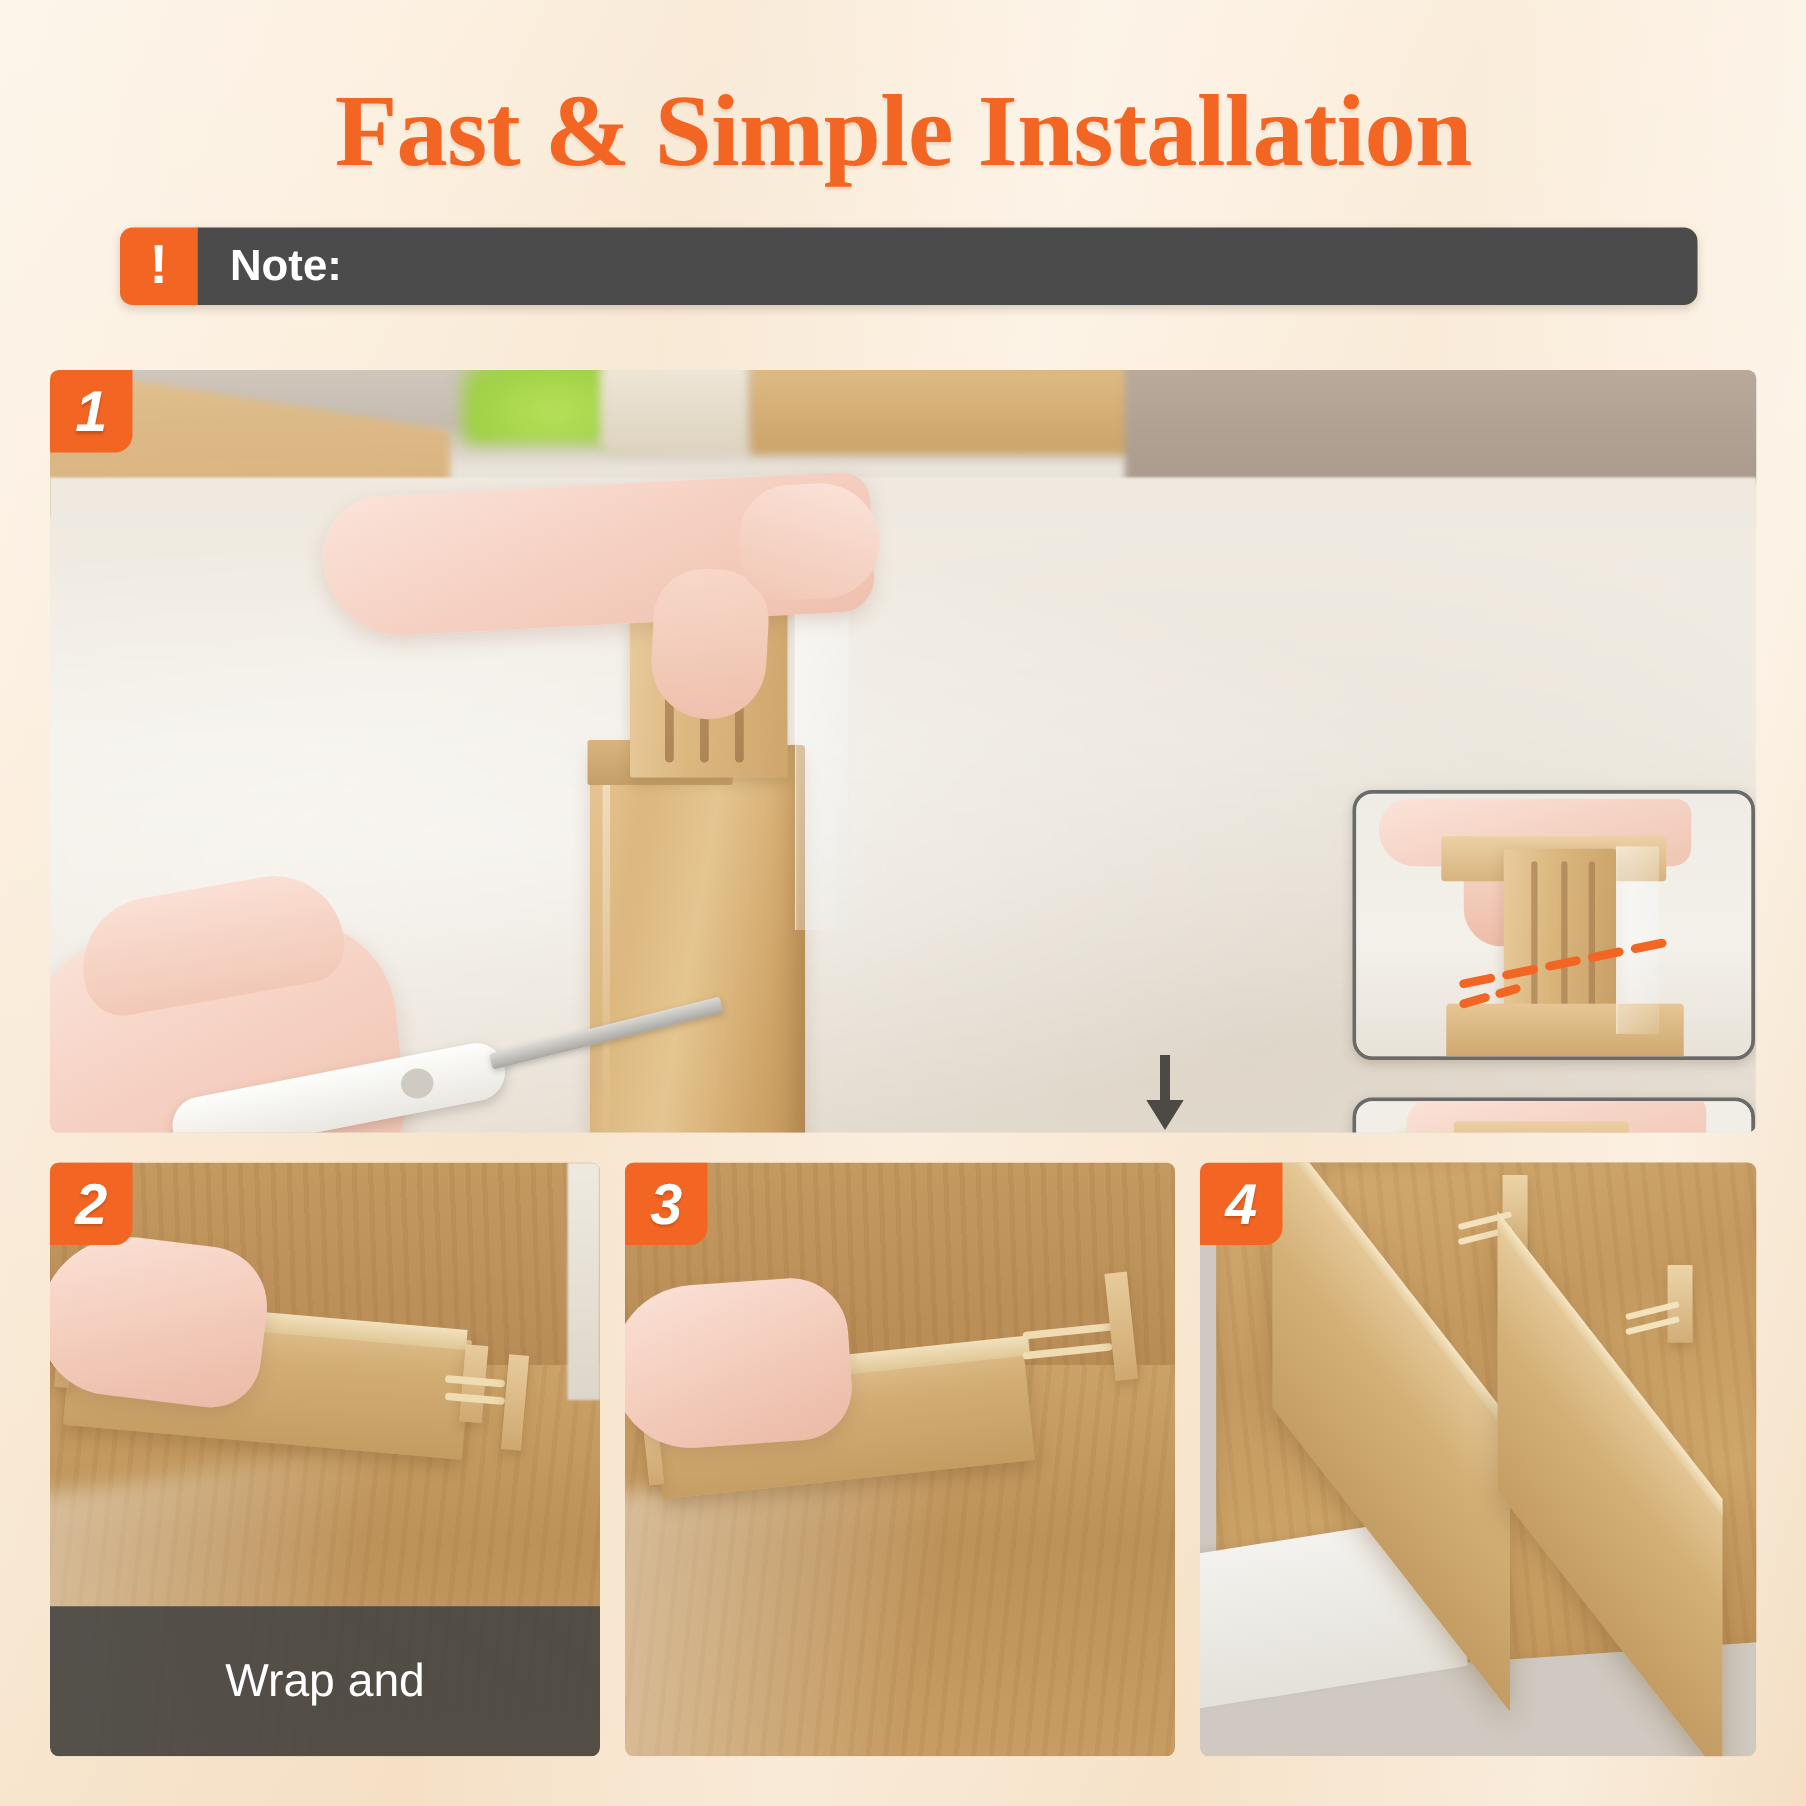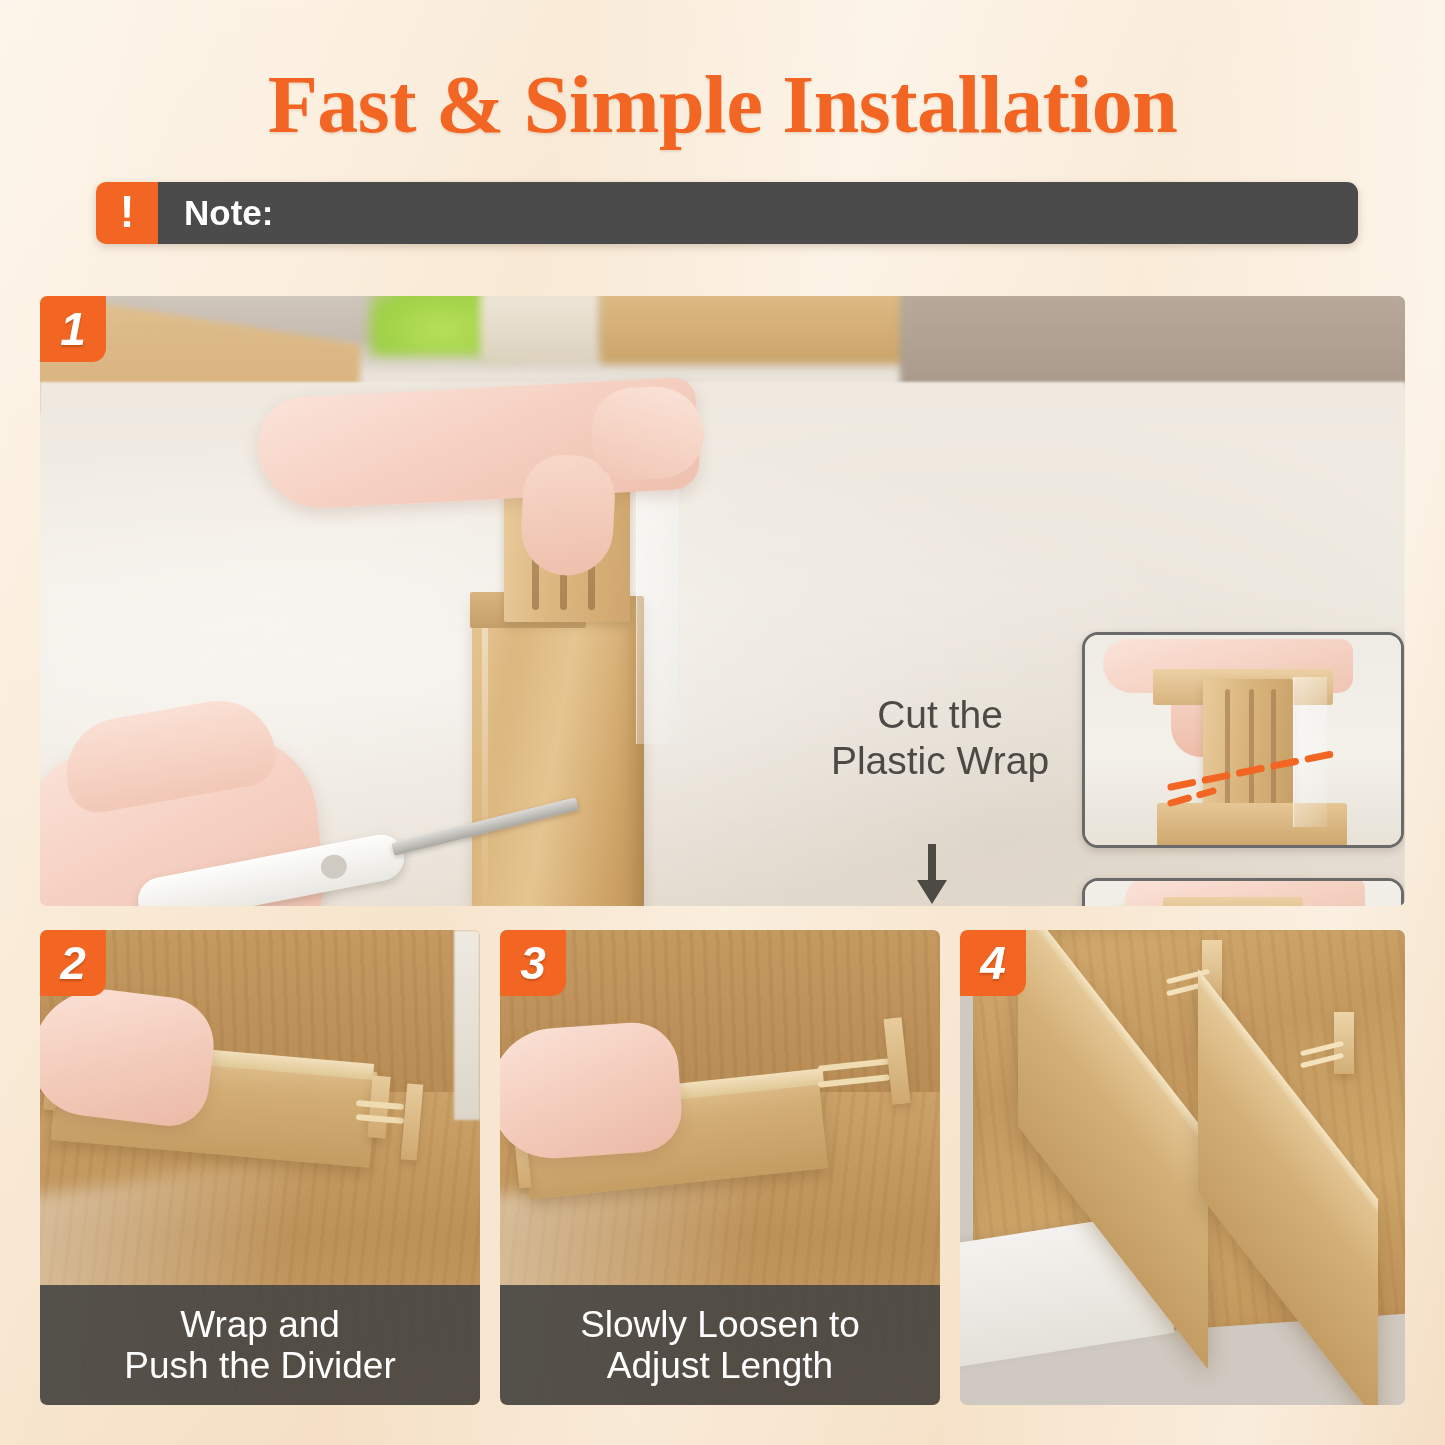--- a/index.html
+++ b/index.html
@@ -381,24 +381,20 @@
       <span class="thumb"></span>
       <span class="fing"></span>
     </div>
     <div class="hand hand-low">
       <span class="knuck"></span>
     </div>
     <div class="scissor-handle"></div>
     <div class="scissor-blade"></div>
   </div>
 
-  <div class="ov-text t1">
-    <div>Cut the</div>
-    <div>Plastic Wrap</div>
-  </div>
 
   <svg class="ov-arrow" viewBox="0 0 30 62">
     <rect x="11" y="0" width="8" height="40" fill="#4d4a46"></rect>
     <polygon points="15,60 0,36 30,36" fill="#4d4a46"></polygon>
   </svg>
 
   <div class="inset i1">
     <div class="ins-bg"></div>
     <div class="ins-hand"></div>
     <div class="ins-hand2"></div>
@@ -442,44 +438,39 @@
     <div class="div-end" style="left:330px;top:146px;width:18px;height:62px;transform:rotate(5deg);"></div>
     <div class="div-slot" style="left:316px;top:172px;width:48px;transform:rotate(5deg);"></div>
     <div class="div-slot" style="left:316px;top:186px;width:48px;transform:rotate(5deg);"></div>
     <div class="div-end" style="left:364px;top:154px;width:16px;height:76px;transform:rotate(5deg);"></div>
 
     <div class="p-hand" style="left:-8px;top:62px;width:180px;height:128px;border-radius:70px 48px 40px 58px;transform:rotate(7deg);"></div>
   </div>
   <div class="step-badge">2</div>
   <div class="cap cb">
     <span>Wrap and</span>
-    <span>Push the Divider</span>
   </div>
 </div>
 
 <div class="panel p3">
   <div class="scene">
     <div class="wd-back"></div>
     <div class="wd-floor"></div>
     <div class="wd-light"></div>
 
     <div class="div-board" style="left:24px;top:162px;width:300px;height:92px;transform:rotate(-6deg);border-radius:2px;"></div>
     <div class="div-top-edge" style="left:24px;top:154px;width:300px;height:16px;transform:rotate(-6deg);"></div>
     <div class="div-end" style="left:16px;top:192px;width:12px;height:66px;transform:rotate(-6deg);"></div>
     <div class="div-slot" style="left:318px;top:132px;width:72px;transform:rotate(-6deg);"></div>
     <div class="div-slot" style="left:318px;top:148px;width:72px;transform:rotate(-6deg);"></div>
     <div class="div-end" style="left:388px;top:88px;width:18px;height:86px;transform:rotate(-6deg);"></div>
 
     <div class="p-hand" style="left:-10px;top:96px;width:190px;height:130px;border-radius:66px 46px 42px 62px;transform:rotate(-4deg);"></div>
   </div>
   <div class="step-badge">3</div>
-  <div class="cap cb">
-    <span>Slowly Loosen to</span>
-    <span>Adjust Length</span>
-  </div>
 </div>
 
 <div class="panel p4">
   <div class="scene">
     <div class="d4-wall"></div>
     <div class="d4-inner"></div>
     <div class="d4-front"></div>
 
     <div class="d4-div" style="left:58px;top:88px;width:190px;height:230px;transform:skewY(52deg);border-radius:2px;"></div>
     <div class="d4-div-top" style="left:58px;top:84px;width:190px;height:14px;transform:skewY(52deg);"></div>

